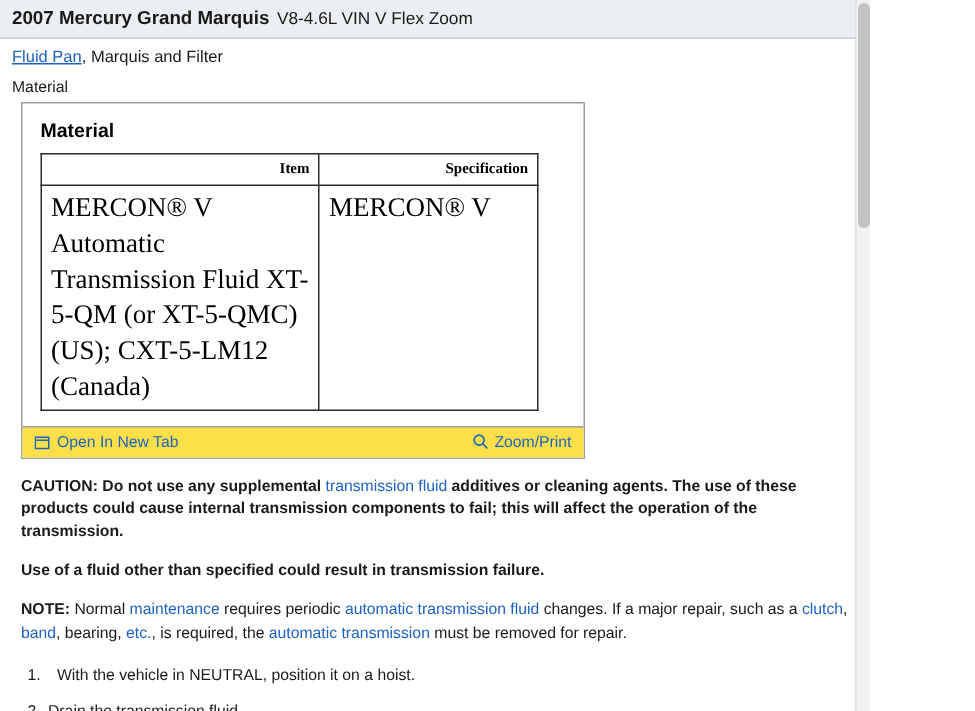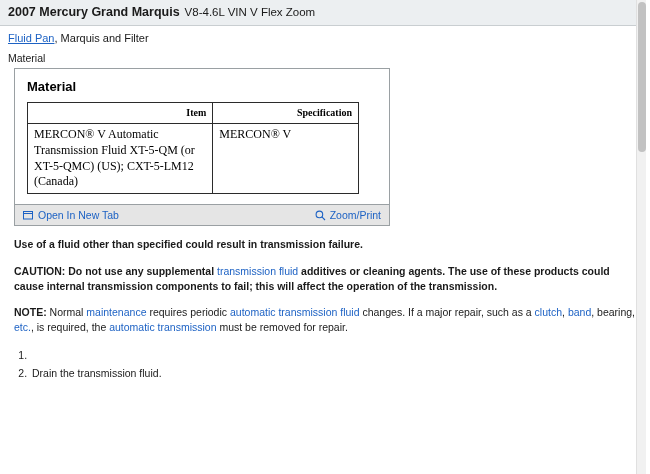--- a/index.html
+++ b/index.html
@@ -6,21 +6,21 @@
   html, body {
     margin: 0; padding: 0;
     width: 650px; height: 474px;
     background: #ffffff;
     font-family: "Liberation Sans", sans-serif;
     color: #000000;
     overflow: hidden;
   }
   #page {
     position: relative;
-    width: 646px;
+    width: 580px;
     height: 474px;
     background: #ffffff;
   }
   
   .header {
     background: #eceff1;
     border-bottom: 1px solid #c9ced1;
     padding: 5px 8px 6px 8px;
     display: flex;
     align-items: baseline;
@@ -84,28 +84,28 @@
     padding: 3px 6px;
     vertical-align: top;
   }
   table.mat th {
     font-size: 10px;
     font-weight: bold;
     text-align: right;
     padding: 4px 6px 5px 6px;
   }
   table.mat td {
-    font-size: 12px;
+    font-size: 18px;
     line-height: 1.32;
   }
   td.cell-item { width: 56%; }
   td.cell-spec { text-align: left; }
   .figure-footer {
     border-top: 1px solid #9aa0a3;
-    background: #e5e5e5;
+    background: #fde047;
     display: flex;
     justify-content: space-between;
     align-items: center;
     padding: 4px 8px;
     font-size: 10.5px;
   }
   .foot-link {
     color: #1d62c4;
     text-decoration: none;
     cursor: pointer;
@@ -207,33 +207,34 @@
         </span>
         <span>Zoom/Print</span>
       </a>
     </div>
   </div>
 
   <div class="body">
 
 
     <div class="para indent">
+      <b>CAUTION:</b><b> Do not use any supplemental </b><a class="ilink">transmission fluid</a><b> additives or cleaning agents. The use of these products could cause internal transmission components to fail; this will affect the operation of the transmission.</b>
+    </div>
+
+    <div class="para indent">
       <b>Use of a fluid other than specified could result in transmission failure.</b>
-    </div>
-
-    <div class="para indent">
-      <b>CAUTION:</b><b> Do not use any supplemental </b><a class="ilink">transmission fluid</a><b> additives or cleaning agents. The use of these products could cause internal transmission components to fail; this will affect the operation of the transmission.</b>
     </div>
 
     <div class="para indent">
       <b>NOTE:</b><span> Normal </span><a class="ilink">maintenance</a><span> requires periodic </span><a class="ilink">automatic transmission fluid</a><span> changes. If a major repair, such as a </span><a class="ilink">clutch</a><span>, </span><a class="ilink">band</a><span>, bearing, </span><a class="ilink">etc.</a><span>, is required, the </span><a class="ilink">automatic transmission</a><span> must be removed for repair.</span>
     </div>
 
     <ol class="steps">
       <li>
+        <div class="sub-para">With the vehicle in NEUTRAL, position it on a hoist.</div>
       </li>
       <li>
         <span>Drain the transmission fluid.</span>
         
       </li>
     </ol>
 
   </div>
 
   <div class="scrollbar">

